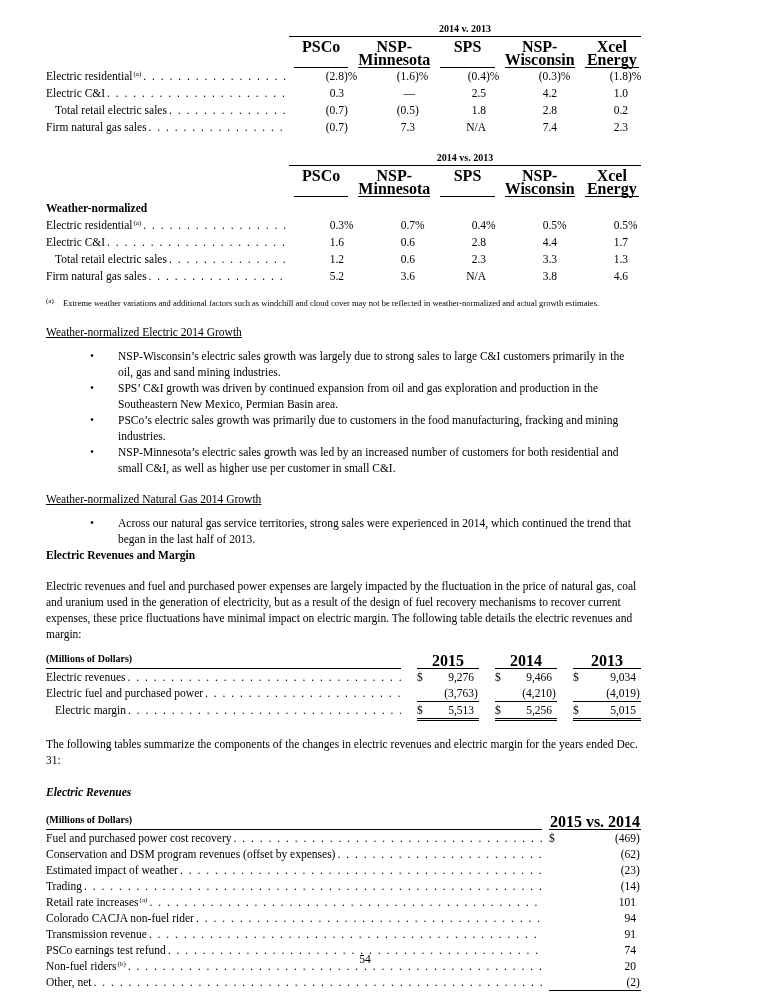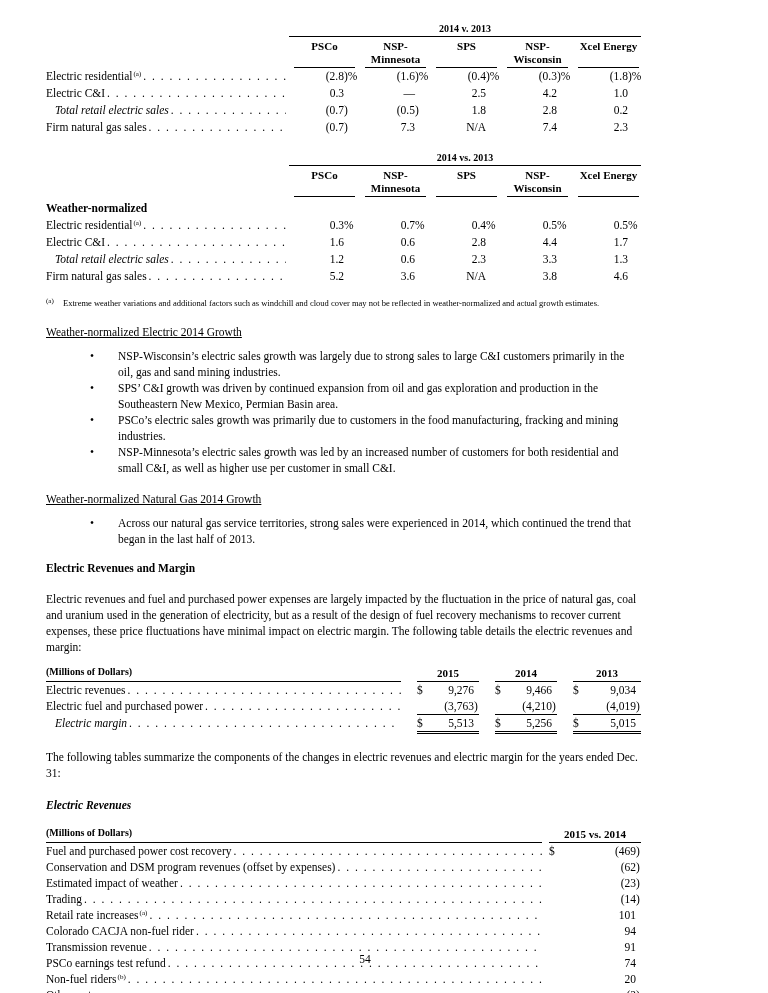--- a/index.html
+++ b/index.html
@@ -4,35 +4,35 @@
 <style>
   * { box-sizing: border-box; margin: 0; padding: 0; }
   html,body { width: 768px; height: 993px; background: #fff; color: #000;
     font-family: "Liberation Serif", serif; font-size: 11.5px; line-height: 16px; }
   .page { position: relative; width: 686px; height: 993px; padding: 22px 45px 0 46px; overflow: hidden; }
 
   
   .sup { font-size: 7px; position: relative; top: -4px; line-height: 0; padding-left: 1px; }
   .lab { display: flex; min-width: 0; align-items: baseline; }
   .lab .txt { white-space: nowrap; }
-  .lab.indent .txt { padding-left: 9px; font-style: italic; }
+  .lab.indent .txt { padding-left: 9px; }
   .dots { flex: 1; overflow: hidden; white-space: nowrap; padding: 0 3px 0 2px; }
   .dots::before { content: ". . . . . . . . . . . . . . . . . . . . . . . . . . . . . . . . . . . . . . . . . . . . . . . . . . . . . . . . . . . . . . . . . . . . . . . . . . . . . . . . . . . . . . . . . . . ."; letter-spacing: 1.5px; }
   .cell { display: flex; align-items: baseline; min-width: 0; }
   .cell .dollar { text-align: left; }
   .cell .num { flex: 1; text-align: right; white-space: nowrap; }
   .cell .suf { text-align: left; }
 
   
   .gt { line-height: 17px; }
   .gt2 { margin-top: 15px; }
   .gt-period-wrap { margin-left: 243px; border-bottom: 1.4px solid #000; padding-bottom: 1px; }
   .gt-period { text-align: center; font-weight: bold; font-size: 10px; line-height: 13px; }
   .gtrow { display: grid; grid-template-columns: 240px repeat(5, 1fr); column-gap: 6px; }
-  .gt-col { font-weight: bold; font-size: 11px; line-height: 13px; text-align: center;
+  .gt-col { font-weight: bold; font-size: 16px; line-height: 13px; text-align: center;
     border-bottom: 1.4px solid #000; margin: 0 2px; padding: 3px 0 1px; }
   .gt-group { font-weight: bold; padding-top: 3px; }
   .gt .cell .suf { width: 13px; }
   .gt .cell .dollar { width: 0; }
 
   
   .money { line-height: 16px; }
   .m3 .mrow { display: grid; grid-template-columns: 1fr 62px 62px 68px; column-gap: 16px; }
   .m1 .mrow { display: grid; grid-template-columns: 1fr 92px; column-gap: 7px; }
   .mhead { align-items: end; }
@@ -43,21 +43,21 @@
   .rule-s { border-bottom: 1.2px solid #000; }
   .rule-d { border-bottom: 3px double #000; }
   .money3 { margin-top: 9px; }
   .money1 { margin-top: 12px; }
 
   
   .footnote { display: flex; margin-top: 13px; font-size: 8.5px; line-height: 11px; }
   .fn-marker { width: 17px; font-size: 7px; position: relative; top: -2px; flex: none; }
   .fn-text { flex: 1; }
   .h-underline { text-decoration: underline; margin-top: 15px; }
-  .h-bold { font-weight: bold; margin-top: 13px; }
+  .h-bold { font-weight: bold; }
   .h-bolditalic { font-weight: bold; font-style: italic; margin-top: 16px; }
   .bullets { margin-top: 8px; }
   .bullet { display: flex; padding-left: 44px; }
   .bullet .mark { width: 28px; flex: none; }
   .bullet .btxt { flex: 1; }
   .para { margin-top: 15px; }
   .page-number { position: absolute; left: 4px; right: 0; bottom: 26px; text-align: center; padding-left: 40px; }
 </style>
 </head>
 <body>

